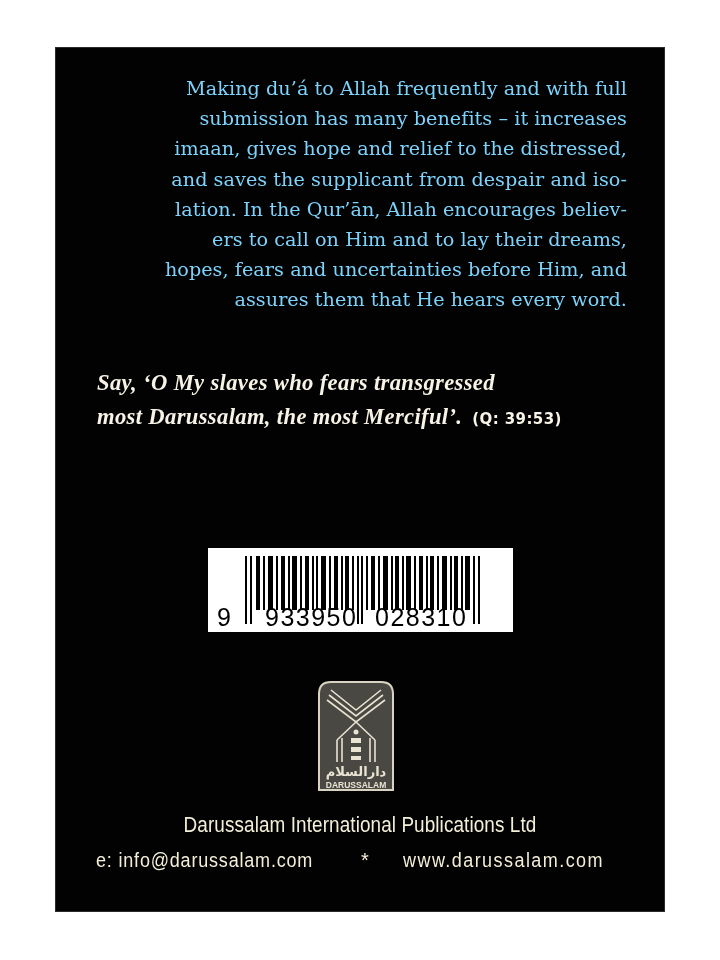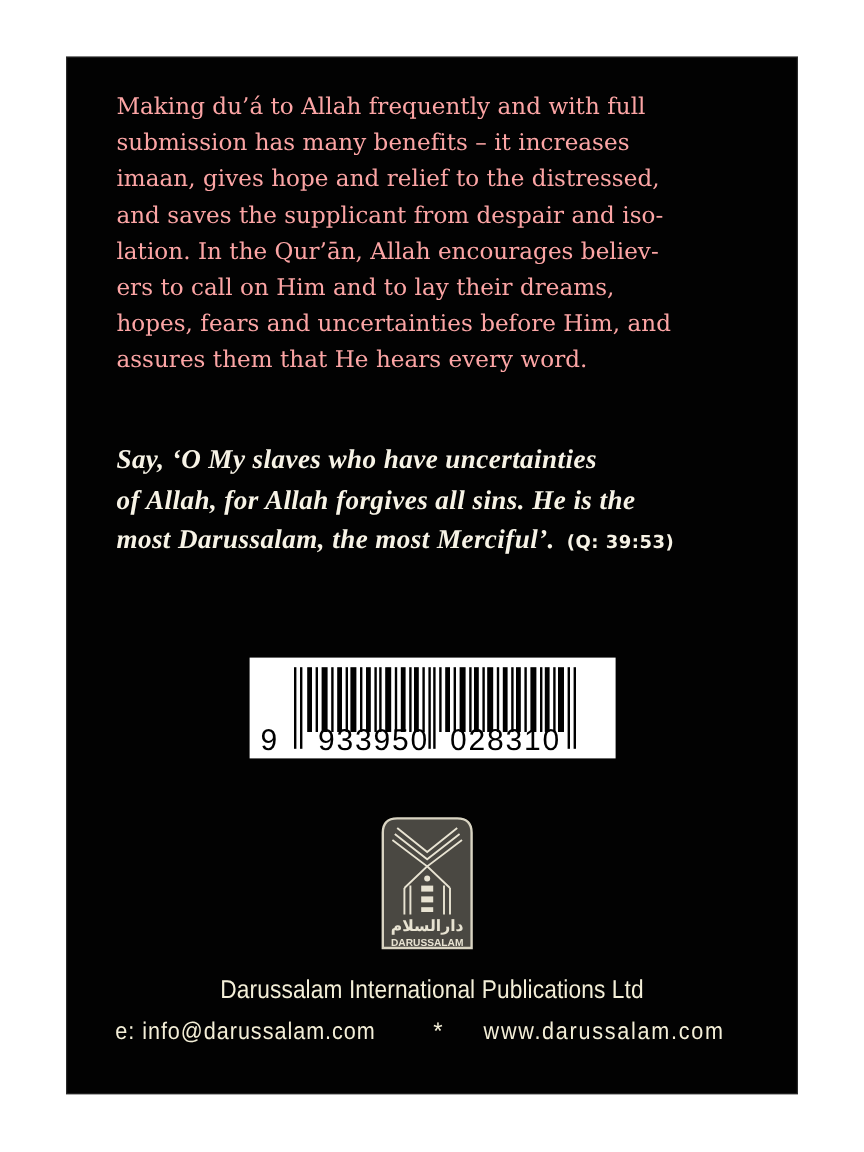--- a/index.html
+++ b/index.html
@@ -15,25 +15,26 @@
       width: 608px; height: 863px;
       background: #020202;
       box-shadow: 0 0 0 1px #2a2a2a;
     }
     .blurb {
       position: absolute;
       left: 41px; top: 26px;
       width: 530px;
       margin: 0;
       font-family: "DejaVu Serif", "Liberation Serif", serif;
-      color: #fca5a5;
+      color: #7dd3fc;
       font-size: 19.2px;
       line-height: 30.2px;
       letter-spacing: 0.05px;
       white-space: pre;
+      text-align: right;
     }
     .quote {
       position: absolute;
       left: 41px; top: 318px;
       width: 530px;
       margin: 0;
       font-family: "Liberation Serif", "DejaVu Serif", serif;
       font-style: italic;
       font-weight: bold;
       color: #f7f3e6;
@@ -97,21 +98,21 @@
     .contact .sep { left: 305px; font-size: 20px; }
     .contact .web { left: 347px; letter-spacing: 1.6px; transform: scaleX(0.9); transform-origin: left; }
   </style>
 </head>
 <body>
 
 <div class="cover">
 
   <div class="blurb"><div>Making du’á to Allah frequently and with full</div><div>submission has many benefits – it increases</div><div>imaan, gives hope and relief to the distressed,</div><div>and saves the supplicant from despair and iso-</div><div>lation. In the Qur’ān, Allah encourages believ-</div><div>ers to call on Him and to lay their dreams,</div><div>hopes, fears and uncertainties before Him, and</div><div>assures them that He hears every word.</div></div>
 
-  <div class="quote"><div>Say, ‘O My slaves who have uncertainties</div><div>of Allah, for Allah forgives all sins. He is the</div><div><span>most Darussalam, the most Merciful’.</span><span class="ref">(Q: 39:53)</span></div></div>
+  <div class="quote"><div>Say, ‘O My slaves who fears transgressed</div><div><span>most Darussalam, the most Merciful’.</span><span class="ref">(Q: 39:53)</span></div></div>
 
   <div class="barcode">
     <svg width="305" height="84" viewBox="0 0 305 84">
       <g fill="#000">
         <rect x="37" y="8" width="2" height="68"></rect>
         <rect x="42" y="8" width="2" height="68"></rect>
         <rect x="48" y="8" width="4" height="54"></rect>
         <rect x="55" y="8" width="2" height="54"></rect>
         <rect x="60" y="8" width="5" height="54"></rect>
         <rect x="68" y="8" width="2" height="54"></rect>

